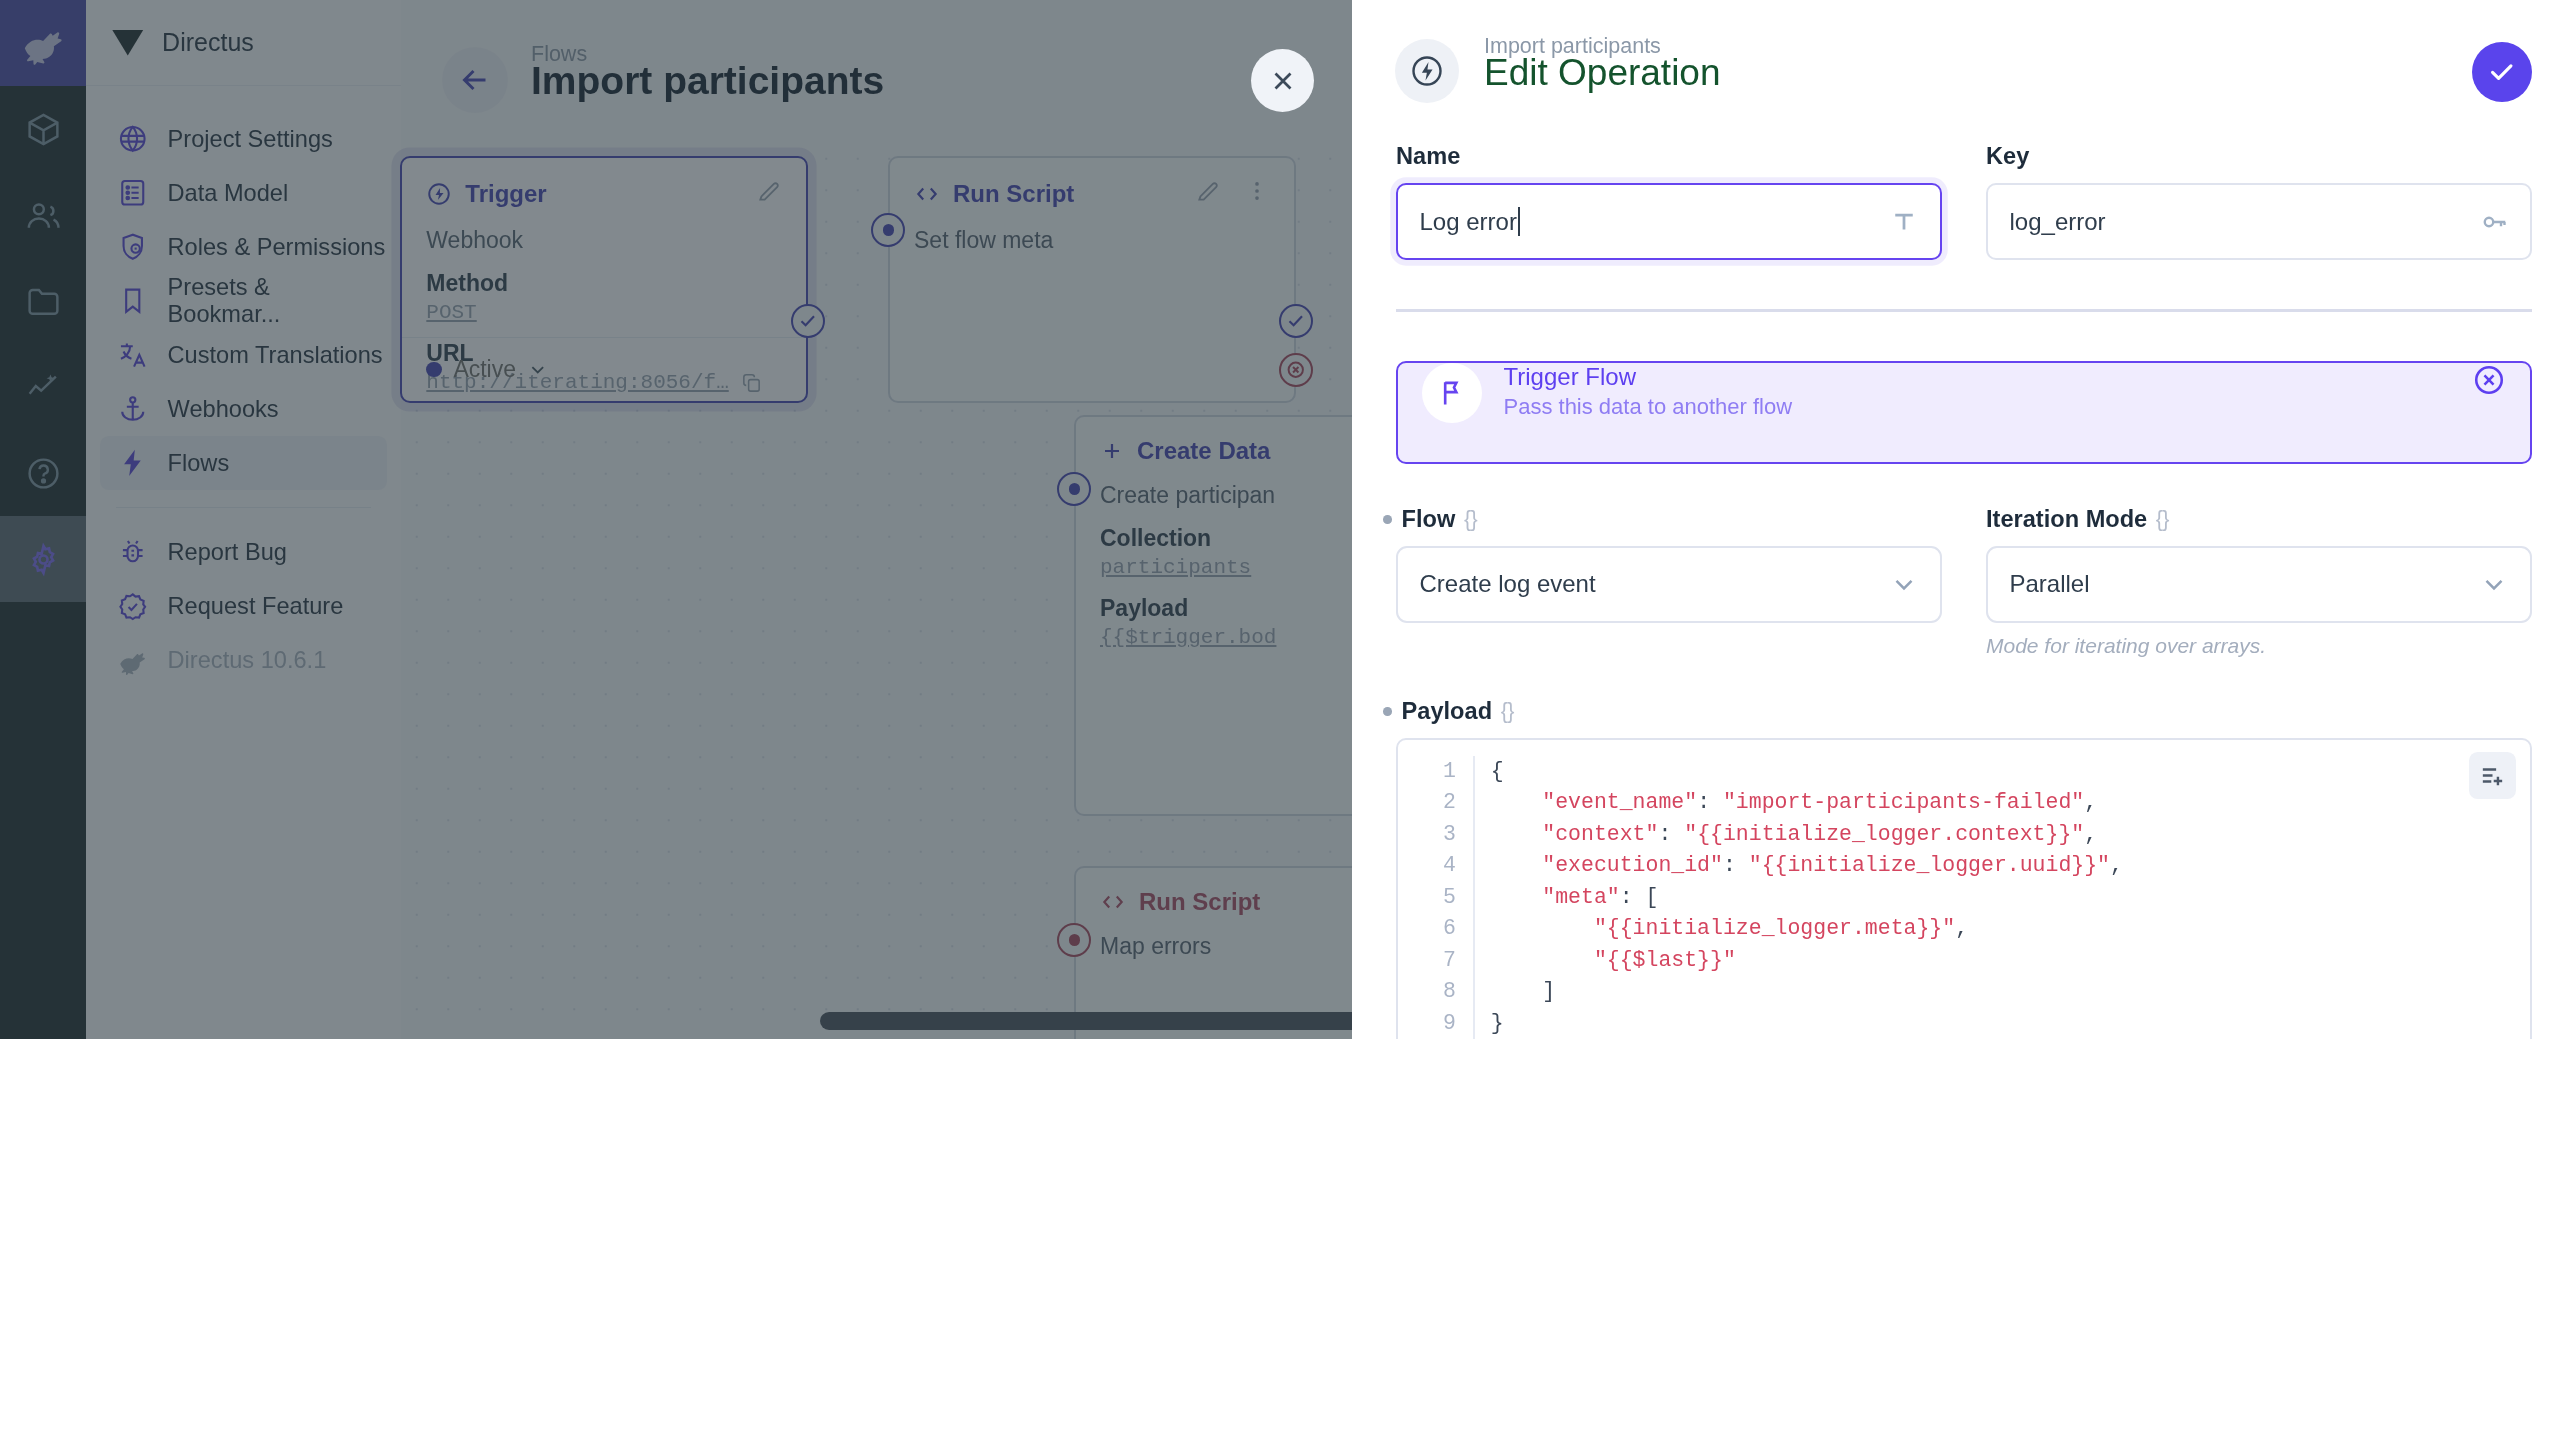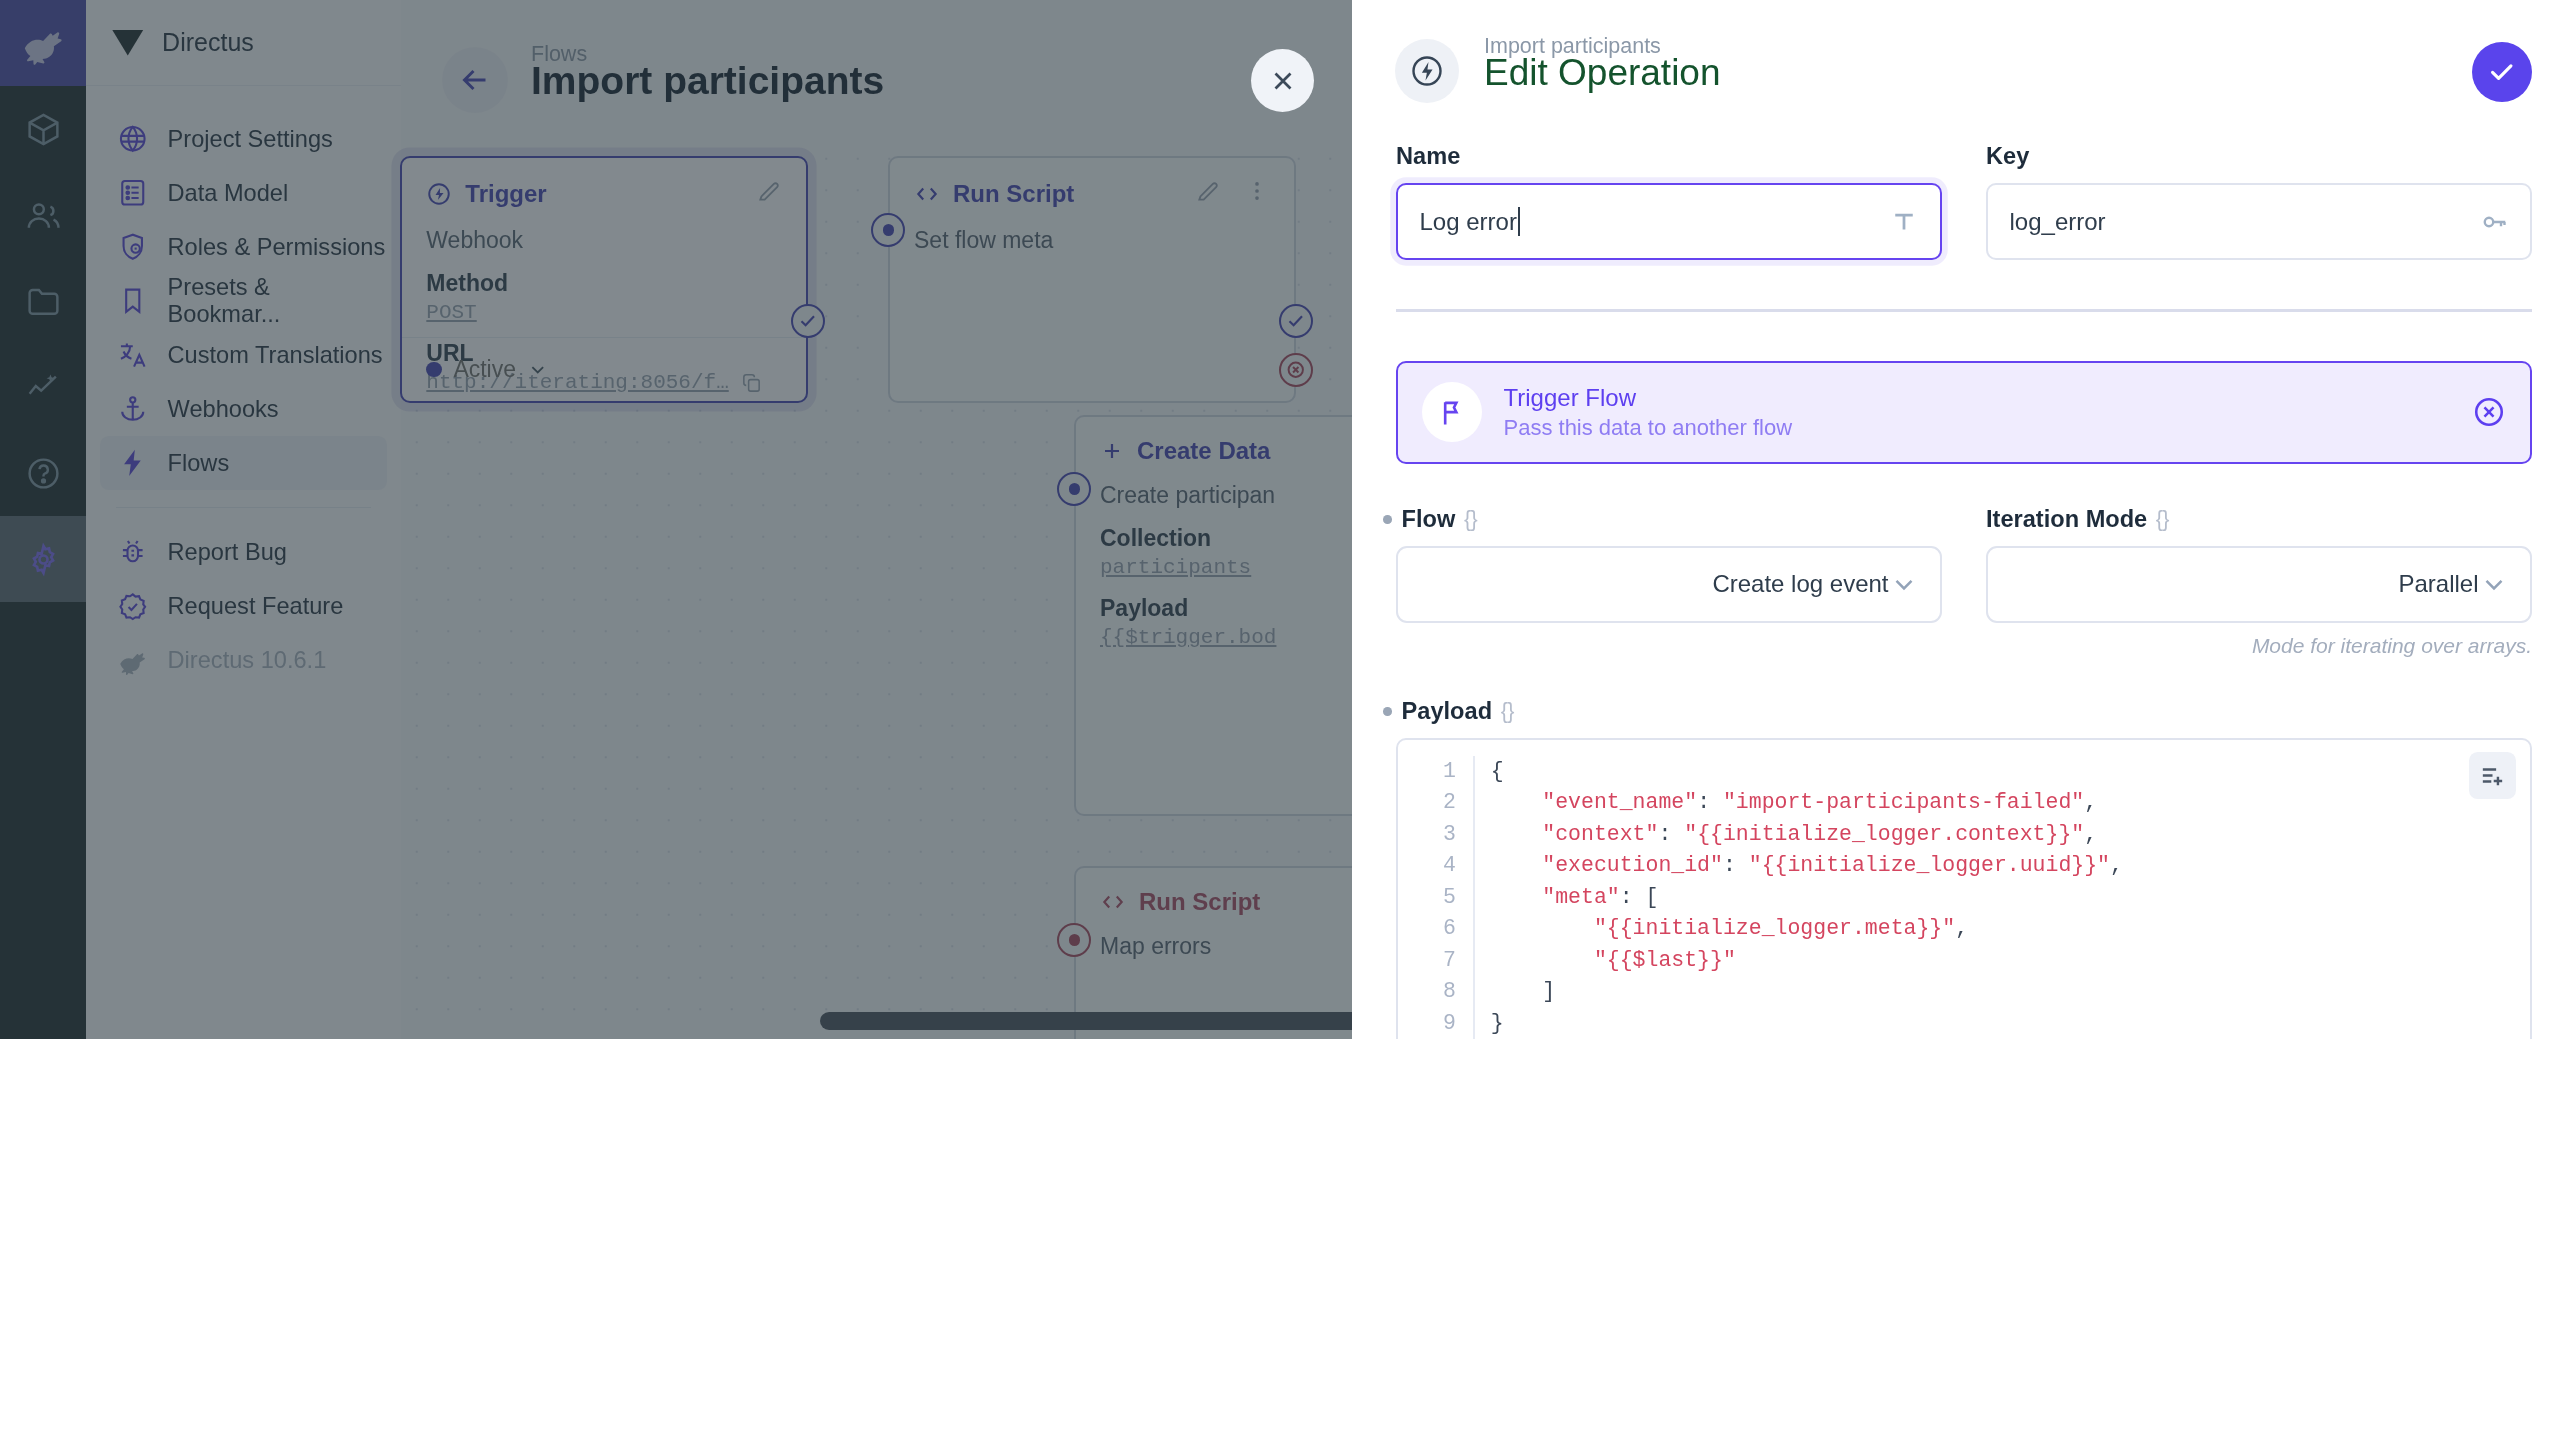--- a/index.html
+++ b/index.html
@@ -157,21 +157,21 @@
   .dh-crumb { position: absolute; left: 132px; top: 34px; font-size: 21.5px; color: #8b98a8; }
   .dh-title { position: absolute; left: 132px; top: 52px; font-size: 37px; font-weight: 400; color: #14532d; }
   .save-btn {
     position: absolute; right: 44px; top: 42px; width: 60px; height: 60px;
     border-radius: 50%; background: #5a44ec;
     display: flex; align-items: center; justify-content: center; color: #fff;
   }
   .save-btn svg { width: 31.5px; height: 31.5px; }
 
   .drawer-body { padding: 0 44px; }
-  .row { display: flex; gap: 44px; text-align: right; }
+  .row { display: flex; gap: 44px; }
   .col { flex: 1; min-width: 0; }
 
   .fl {
     font-size: 23.6px; font-weight: 700; color: #1e2c3b;
     margin-bottom: 13px; display: flex; align-items: center; gap: 8.6px;
   }
   .fl .braces { font-size: 21.5px; font-weight: 400; color: #b5bdcc; letter-spacing: -0.7px; }
   .fl.req::before {
     content: ""; width: 8.6px; height: 8.6px; border-radius: 50%;
     background: #9aa6b6; margin-right: 1.4px; margin-left: -13px;
@@ -187,21 +187,21 @@
     display: inline-block; width: 2.1px; height: 29px; background: #2f3d4c;
     margin-left: 1.4px;
   }
   .field .trail { color: #9fb0c4; display: flex; align-items: center; }
   .field .trail svg { width: 30px; height: 30px; }
 
   .divider { height: 2.9px; background: #d9dceb; margin: 49px 0; }
 
   .banner {
     border: 2.9px solid #6644f0; border-radius: 10px; background: #f0ecfe;
-    height: 103px; display: flex; align-items: center; gap: 21.5px; padding: 0 24px;
+    height: 103px; display: flex; gap: 21.5px; padding: 0 24px;
     position: relative;
   }
   .banner .bico {
     width: 60px; height: 60px; border-radius: 50%; background: #fff;
     display: flex; align-items: center; justify-content: center; color: #6644f0;
   }
   .banner .bico svg { width: 31.5px; height: 31.5px; }
   .banner .btxt .bt { font-size: 24px; color: #5d3ff0; }
   .banner .btxt .bs { font-size: 22px; color: #8f7df3; margin-top: 2.9px; }
   .banner .bclose { position: absolute; right: 24px; color: #5d3ff0; display:flex; }

